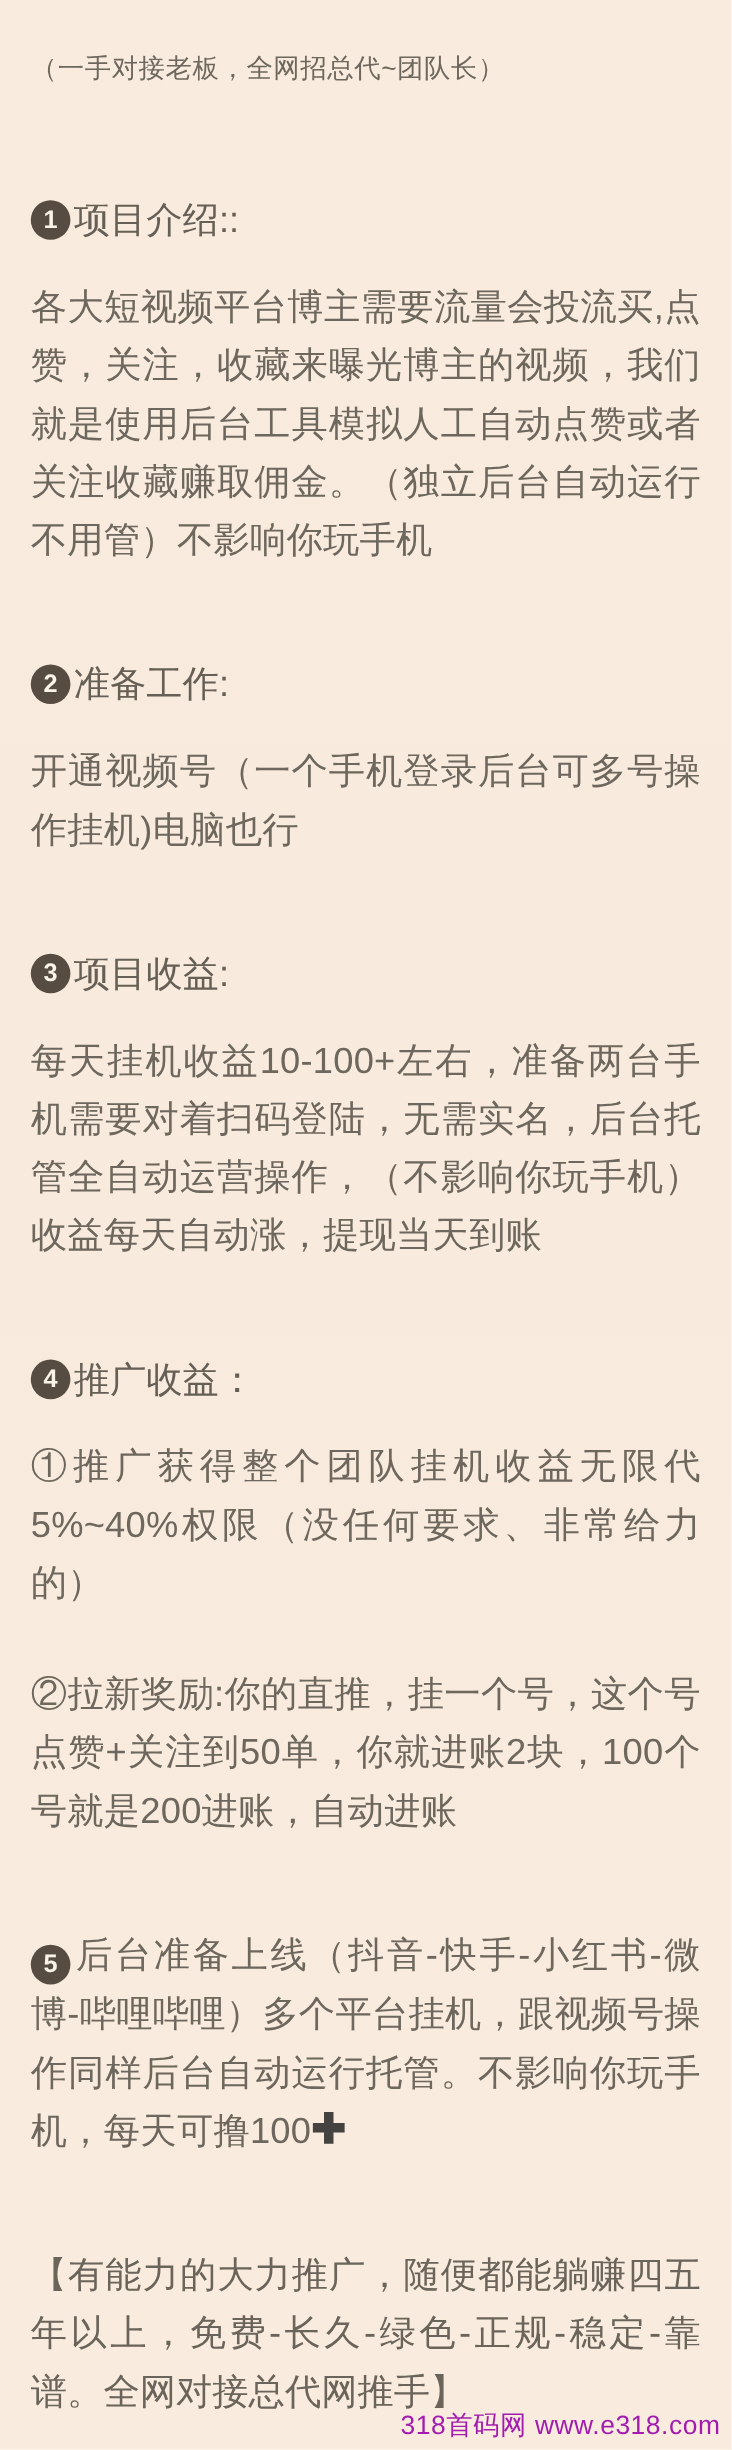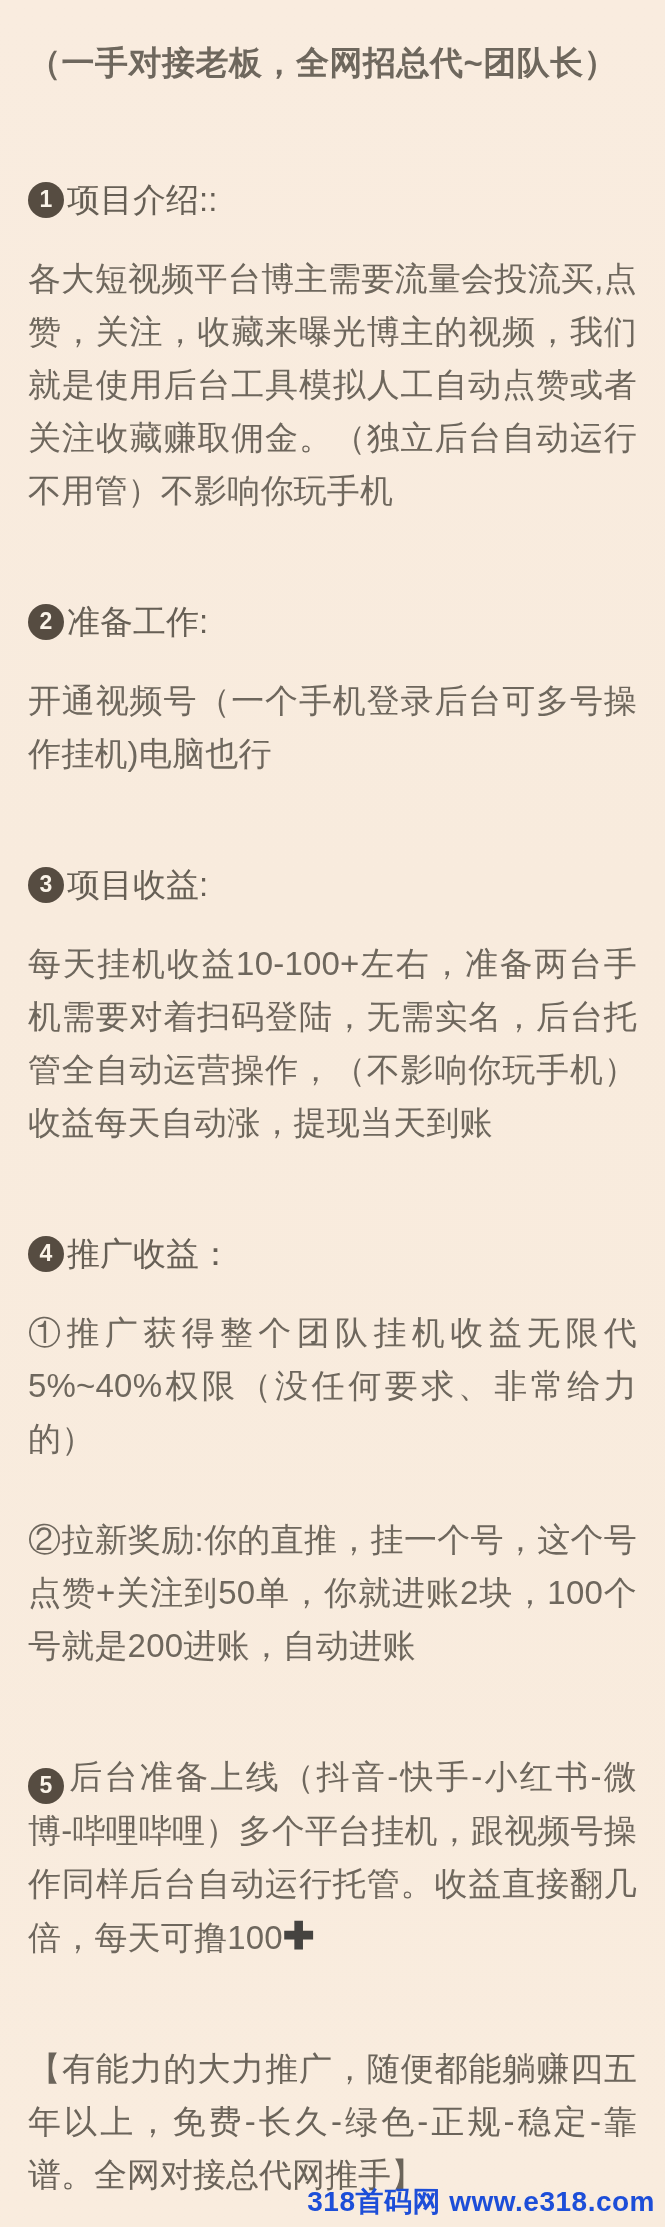--- a/index.html
+++ b/index.html
@@ -11,27 +11,26 @@
     font-family: "Liberation Sans", sans-serif;
     color: #6e675d;
     overflow: hidden;
     box-sizing: border-box;
   }
   .page {
     padding: 36px 28px 0 28px;
     box-sizing: border-box;
   }
   .doc-title {
-    font-size: 33px;
+    font-size: 24px;
     line-height: 53px;
     letter-spacing: 0.5px;
     margin: 0 0 84px 0;
     color: #6e675d;
     white-space: nowrap;
-    font-weight: bold;
   }
   .section { margin: 0 0 78px 0; }
   .section-heading {
     font-size: 33px;
     line-height: 53px;
     margin: 0 0 26px 0;
     color: #665f55;
     display: flex;
     align-items: center;
   }
@@ -73,23 +72,23 @@
     font-size: 33px;
     line-height: 53px;
     margin: 0;
     text-align: justify;
     color: #6b645a;
   }
   .watermark {
     position: absolute;
     right: 10px;
     bottom: 6px;
-    font-size: 28px;
-    font-weight: bold;
-    color: #1d4ed8;
+    font-size: 24px;
+    font-weight: normal;
+    color: #a21caf;
     letter-spacing: 0.5px;
   }
 </style>
 </head>
 <body>
 
 <div class="page">
 
   <p class="doc-title">（一手对接老板，全网招总代~团队长）</p>
 
@@ -120,20 +119,20 @@
   <div class="section">
     <div class="section-heading">
       <span class="badge">4</span>
       <span>推广收益：</span>
     </div>
     <p class="para">①推广获得整个团队挂机收益无限代5%~40%权限（没任何要求、非常给力的）</p>
     <p class="para">②拉新奖励:你的直推，挂一个号，这个号点赞+关注到50单，你就进账2块，100个号就是200进账，自动进账</p>
   </div>
 
   <div class="section">
-    <p class="para"><span class="badge badge-inline">5</span><span>后台准备上线（抖音-快手-小红书-微博-哔哩哔哩）多个平台挂机，跟视频号操作同样后台自动运行托管。收益直接翻几倍，每天可撸100</span><span class="plus-icon">✚</span></p>
+    <p class="para"><span class="badge badge-inline">5</span><span>后台准备上线（抖音-快手-小红书-微博-哔哩哔哩）多个平台挂机，跟视频号操作同样后台自动运行托管。不影响你玩手机，每天可撸100</span><span class="plus-icon">✚</span></p>
   </div>
 
   <p class="footer-highlight">【有能力的大力推广，随便都能躺赚四五年以上，免费-长久-绿色-正规-稳定-靠谱。全网对接总代网推手】</p>
 
 </div>
 
 <div class="watermark">318首码网 www.e318.com</div>
 
 </body></html>

